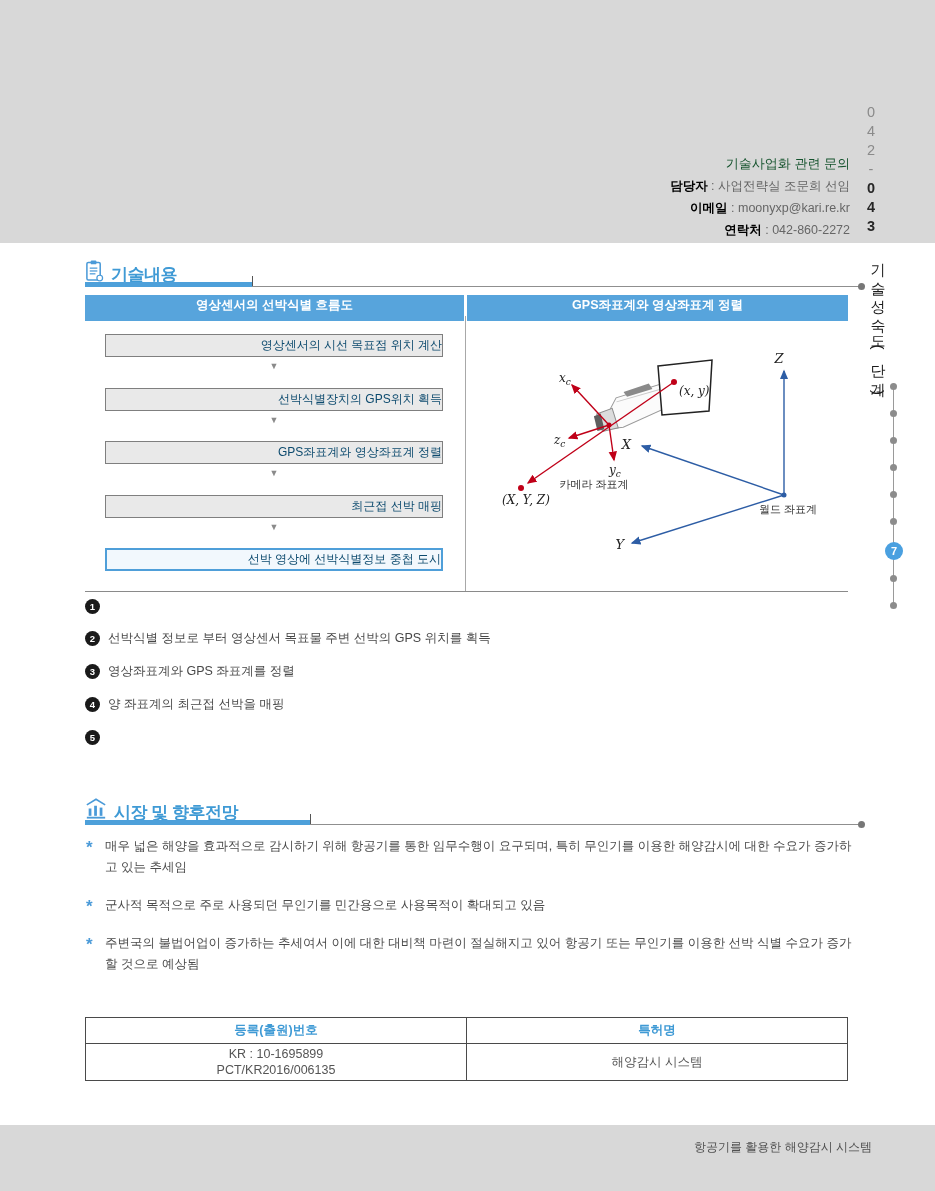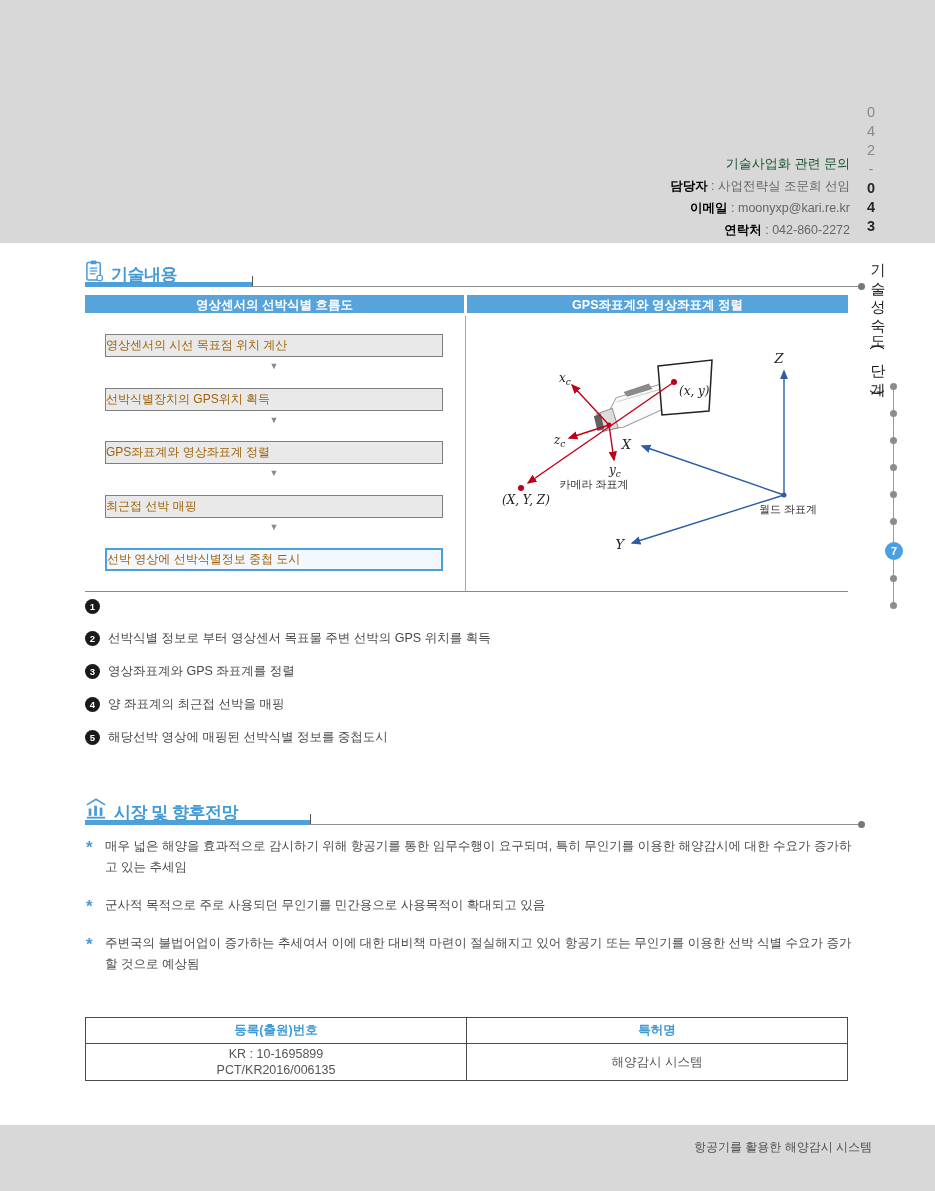--- a/index.html
+++ b/index.html
@@ -27,29 +27,29 @@
 
   
   .sec-head { position:absolute; left:85px; display:flex; align-items:flex-end; gap:7px; }
   .sec-title { font-size:17px; font-weight:bold; color:#3f9ad5; letter-spacing:-0.5px; }
   .rule-bar { position:absolute; left:85px; height:5px; background:#4da0da; }
   .rule-line { position:absolute; height:1px; background:#8f8f8f; }
   .rule-tick { position:absolute; width:1px; height:11px; background:#555; }
   .rule-dot { position:absolute; width:7px; height:7px; border-radius:50%; background:#777; }
 
   
-  .fig-head { position:absolute; top:295px; height:18px; background:#57a4dc; color:#fff;
+  .fig-head { position:absolute; top:295px; height:26px; background:#57a4dc; color:#fff;
     font-size:12.5px; font-weight:bold; text-align:center; line-height:21px; }
   .fig-head.left { left:85px; width:379px; }
   .fig-head.right { left:467px; width:381px; }
   .fig-divider { position:absolute; left:465px; top:316px; width:1px; height:276px; background:#a8a8a8; }
   .fig-bottom { position:absolute; left:85px; top:591px; width:763px; height:1px; background:#8a8a8a; }
 
   .fbox { position:absolute; left:105px; width:338px; height:23px; background:#e9e9e9; border:1.5px solid #7f7f7f;
-    font-size:12px; color:#a16207; text-align:left; line-height:20px; }
+    font-size:12px; color:#0c4a6e; text-align:right; line-height:20px; }
   .fbox-last { background:#f2f8fd; border:2px solid #4f9fd9; line-height:19px; }
   .farrow { position:absolute; left:105px; width:338px; text-align:center; color:#8a8a8a; font-size:9px; }
 
   .diagram { position:absolute; left:466px; top:316px; }
 
   
   .notes { position:absolute; left:85px; top:598px; width:775px; }
   .note { display:flex; gap:8px; margin-bottom:16px; align-items:flex-start; }
   .note-num { flex:0 0 15px; width:15px; height:15px; border-radius:50%; background:#1a1a1a; color:#fff;
     font-size:9.5px; font-weight:bold; text-align:center; line-height:15px; margin-top:1px; }
@@ -195,21 +195,20 @@
     <div class="note">
       <span class="note-num">3</span>
       <span class="note-text">영상좌표계와 GPS 좌표계를 정렬</span>
     </div>
     <div class="note">
       <span class="note-num">4</span>
       <span class="note-text">양 좌표계의 최근접 선박을 매핑</span>
     </div>
     <div class="note">
       <span class="note-num">5</span>
-      <span class="note-text">해당선박 영상에 매핑된 선박식별 정보를 중첩도시</span>
     </div>
   </div>
 
   <div class="sec-head" style="top:797px">
     <span>
       <svg width="22" height="23" viewBox="0 0 24 24">
         <path d="M2,8 L12,2 L22,8" fill="none" stroke="#4a9ad8" stroke-width="1.8"></path>
         <rect x="4" y="12" width="3" height="8" fill="#4a9ad8"></rect>
         <rect x="10" y="9" width="3" height="11" fill="#4a9ad8"></rect>
         <rect x="16" y="11" width="3" height="9" fill="#4a9ad8"></rect>

